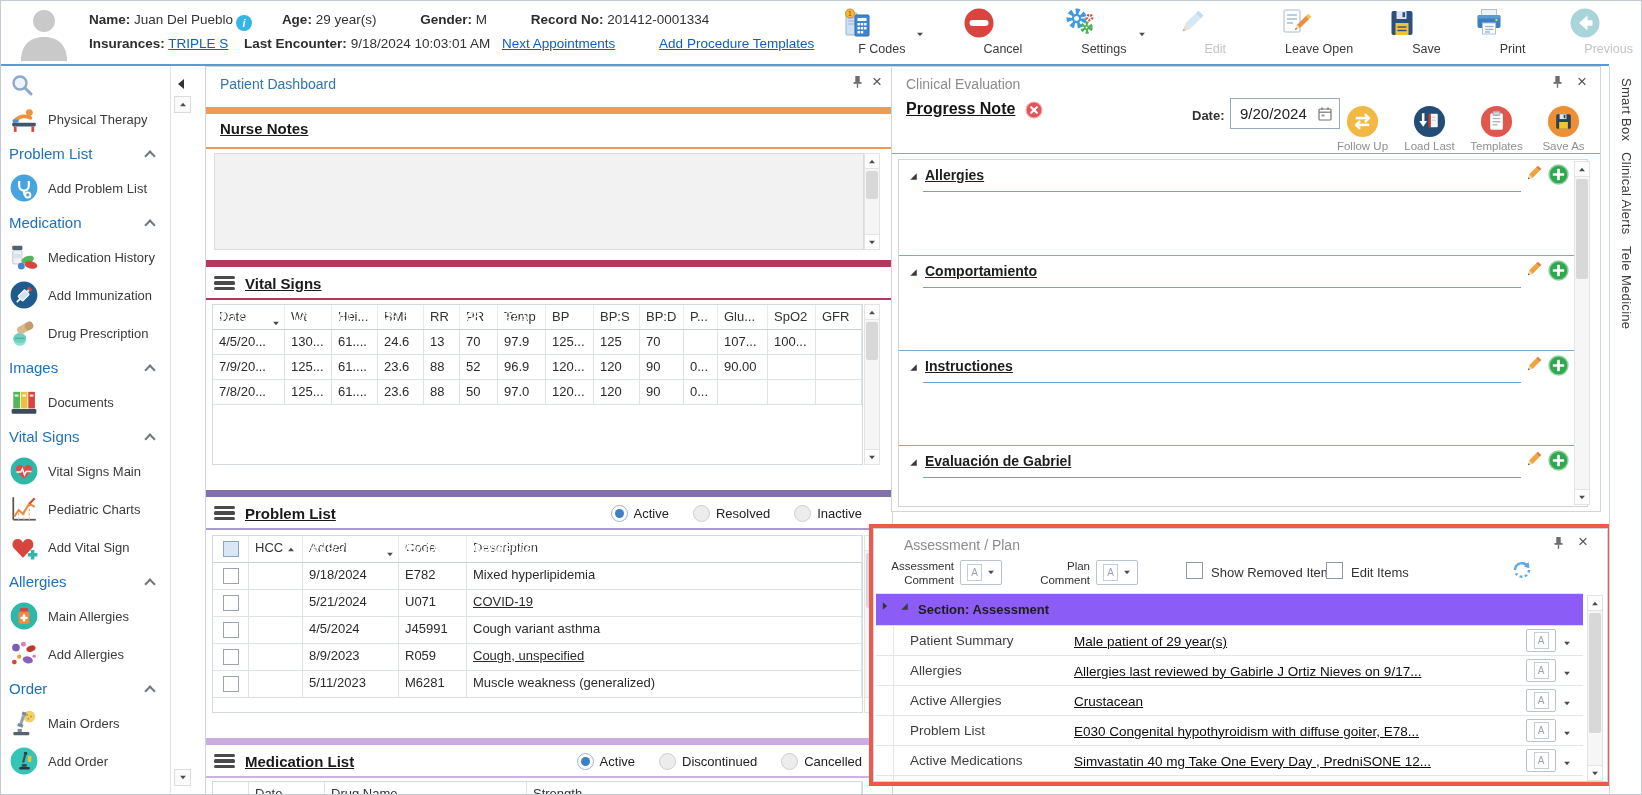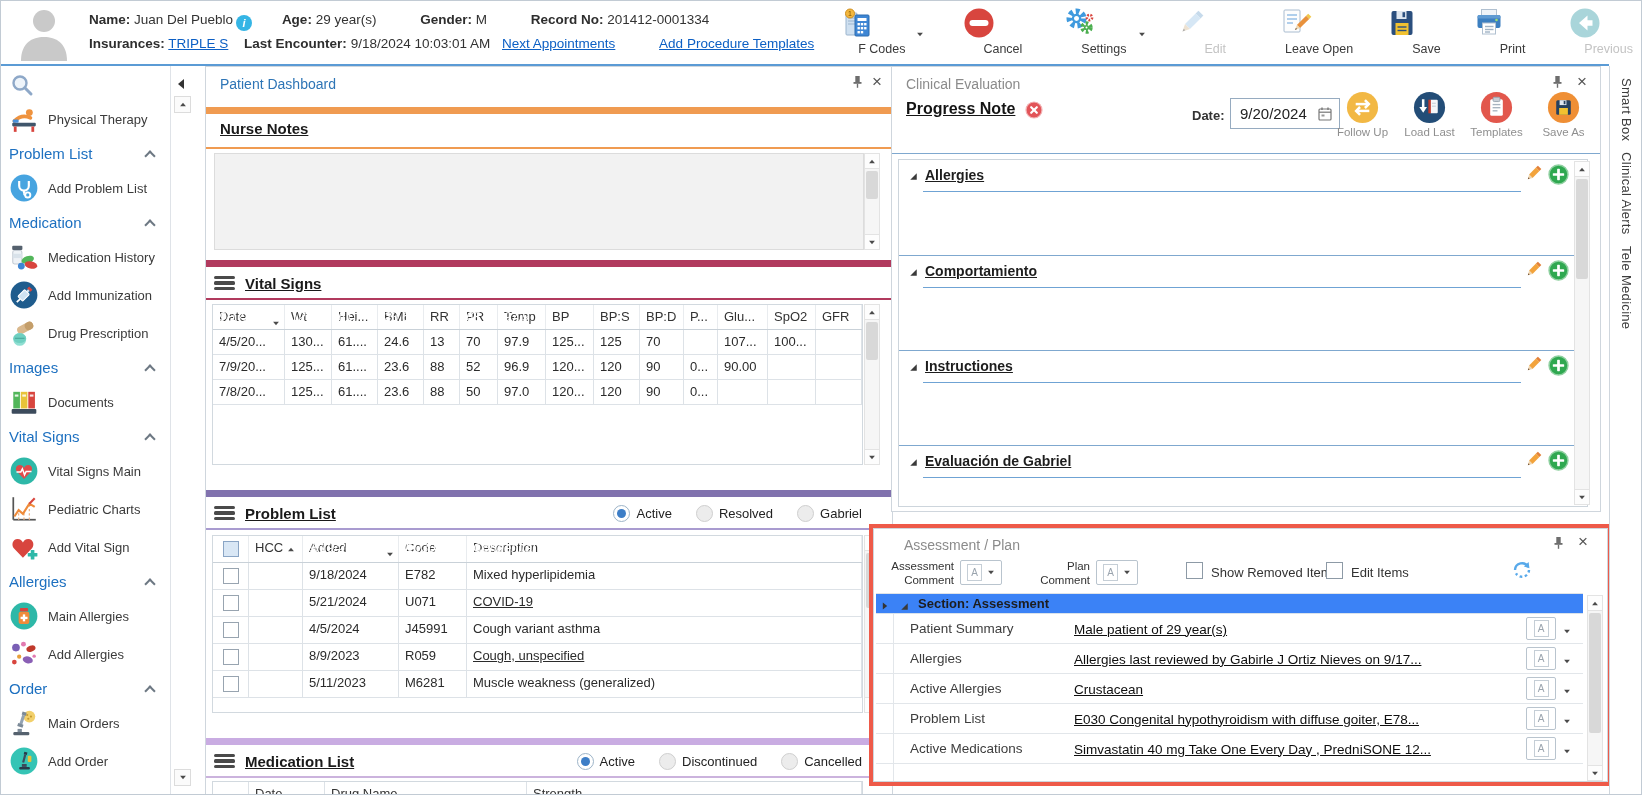--- a/index.html
+++ b/index.html
@@ -106,21 +106,21 @@
   .sb-btn.bot { bottom:0; border-bottom:none; border-top:1px solid #e3e3e3; }
   .sb-thumb { position:absolute; left:1px; right:1px; background:#d8d8d8; border-radius:2px; }
 
   
   .ceval { left:890px; top:65px; width:710px; height:446px; }
   .note-title { position:absolute; left:14px; top:33px; font-size:16px; font-weight:bold; text-decoration:underline; color:#141414; }
   .note-x { position:absolute; left:133px; top:34px; width:18px; height:18px; } .note-x svg { width:100%; height:100%; }
   .date-lbl { position:absolute; left:300px; top:41px; font-size:13px; font-weight:bold; color:#333; }
   .date-input { position:absolute; left:338px; top:31px; width:110px; height:31px; border:1px solid #96abc0; display:flex; align-items:center; padding-left:9px; font-size:15px; color:#222; background:#fff; }
   .date-cal { position:absolute; right:6px; width:16px; height:16px; } .date-cal svg { width:100%; height:100%; }
-  .ce-buttons { position:absolute; right:8px; top:23px; display:flex; gap:10px; }
+  .ce-buttons { position:absolute; right:8px; top:37px; display:flex; gap:10px; }
   .ce-btn { display:flex; flex-direction:column; align-items:center; width:57px; }
   .ce-circle { width:35px; height:35px; } .ce-circle svg { width:100%; height:100%; }
   .ce-btn-label { font-size:11.5px; color:#8f8f8f; margin-top:1px; white-space:nowrap; }
   .ce-sep { position:absolute; left:0; right:0; top:86px; height:1px; background:#7fa8cf; }
   .ce-box { position:absolute; left:6px; top:92px; width:690px; height:348px; border:1px solid #cdd5dc; overflow:hidden; }
   .ce-sec { height:95px; position:relative; }
   .ce-sec + .ce-sec { border-top:1px solid #7fa8cf; }
   .ce-sec-tri { position:absolute; left:10px; top:12px; }
   .ce-sec-title { position:absolute; left:26px; top:7px; font-size:14px; font-weight:bold; color:#1d1d1d; text-decoration:underline; }
   .ce-sec-ul { position:absolute; left:24px; right:66px; top:31px; height:1px; background:#6fa3d4; }
@@ -131,21 +131,21 @@
   .red-box { position:absolute; left:868px; top:523px; width:743px; height:262px; border:4px solid #ee5a49; background:#fff; }
   .assess { position:absolute; inset:0; border:1px solid #cfd6dd; overflow:hidden; background:#fff; }
   .ap-title { position:absolute; left:30px; top:8px; font-size:14px; color:#8b8b8b; }
   .ap-mini-label { position:absolute; font-size:11.5px; color:#333; text-align:right; line-height:1.25; }
   .ap-cb { position:absolute; width:17px; height:17px; border:1px solid #8d9aa6; background:#fff; }
   .ap-cb-label { position:absolute; font-size:13px; color:#333; white-space:nowrap; }
   .a-combo { position:absolute; display:inline-flex; align-items:center; gap:5px; border:1px solid #b9c4ce; background:#fff; height:25px; padding:0 6px; border-radius:2px; }
   .a-page { display:inline-flex; align-items:center; justify-content:center; width:15px; height:17px; border:1px solid #c5ced6; font-size:10px; color:#9aa4ae; background:#fff; }
   .ap-refresh { position:absolute; left:637px; top:30px; width:22px; height:22px; } .ap-refresh svg { width:100%; height:100%; }
   .ap-grid { position:absolute; left:2px; top:64px; right:24px; bottom:0; border-top:1px solid #dfe3e8; overflow:hidden; }
-  .ap-secrow { height:20px; background:#3b82f6; display:flex; align-items:center; border-bottom:1px solid #d8e2ec; position:relative; padding-left:42px; font-weight:bold; font-size:13px; color:#1d1d1d; }
+  .ap-secrow { height:32px; background:#8b5cf6; display:flex; align-items:center; border-bottom:1px solid #d8e2ec; position:relative; padding-left:42px; font-weight:bold; font-size:13px; color:#1d1d1d; }
   .ap-secrow .g1 { position:absolute; left:6px; top:7px; } .ap-secrow .g2 { position:absolute; left:24px; top:8px; }
   .ap-row { display:flex; height:30px; border-bottom:1px solid #e2e6ea; align-items:center; }
   .ap-gutter { width:18px; align-self:stretch; border-right:1px solid #e2e6ea; }
   .ap-label { width:170px; padding-left:16px; font-size:13.5px; color:#3d3d3d; white-space:nowrap; }
   .ap-value { flex:1; padding-left:10px; overflow:hidden; white-space:nowrap; }
   .ap-value-text { font-size:13.5px; color:#0e0e0e; text-decoration:underline; }
   .ap-btnzone { display:flex; align-items:center; gap:7px; padding-right:12px; }
   .a-btn { display:inline-flex; align-items:center; justify-content:center; width:30px; height:23px; border:1px solid #b9c4ce; background:#fff; border-radius:2px; }
 
   
@@ -640,21 +640,21 @@
           <span class="radio-wrap">
             <span class="radio on"></span>
             <span class="radio-label">Active</span>
           </span>
           <span class="radio-wrap">
             <span class="radio"></span>
             <span class="radio-label">Resolved</span>
           </span>
           <span class="radio-wrap">
             <span class="radio"></span>
-            <span class="radio-label">Gabriel</span>
+            <span class="radio-label">Inactive</span>
           </span>
         </span>
     </div>
     <div class="thin pl-line"></div>
     <div class="grid" id="pl-table">
         <div class="g-row hdr h27">
           <div class="g-cell" style="width: 36px;"></div>
           <div class="g-cell" style="width: 54px;">HCC<span> <span class="tri-up tri-xs"></span></span></div>
           <div class="g-cell" style="width: 96px;">Added<span class="hcaret"><span class="tri-down tri-xs"></span></span></div>
           <div class="g-cell" style="width: 68px;">Code</div>

